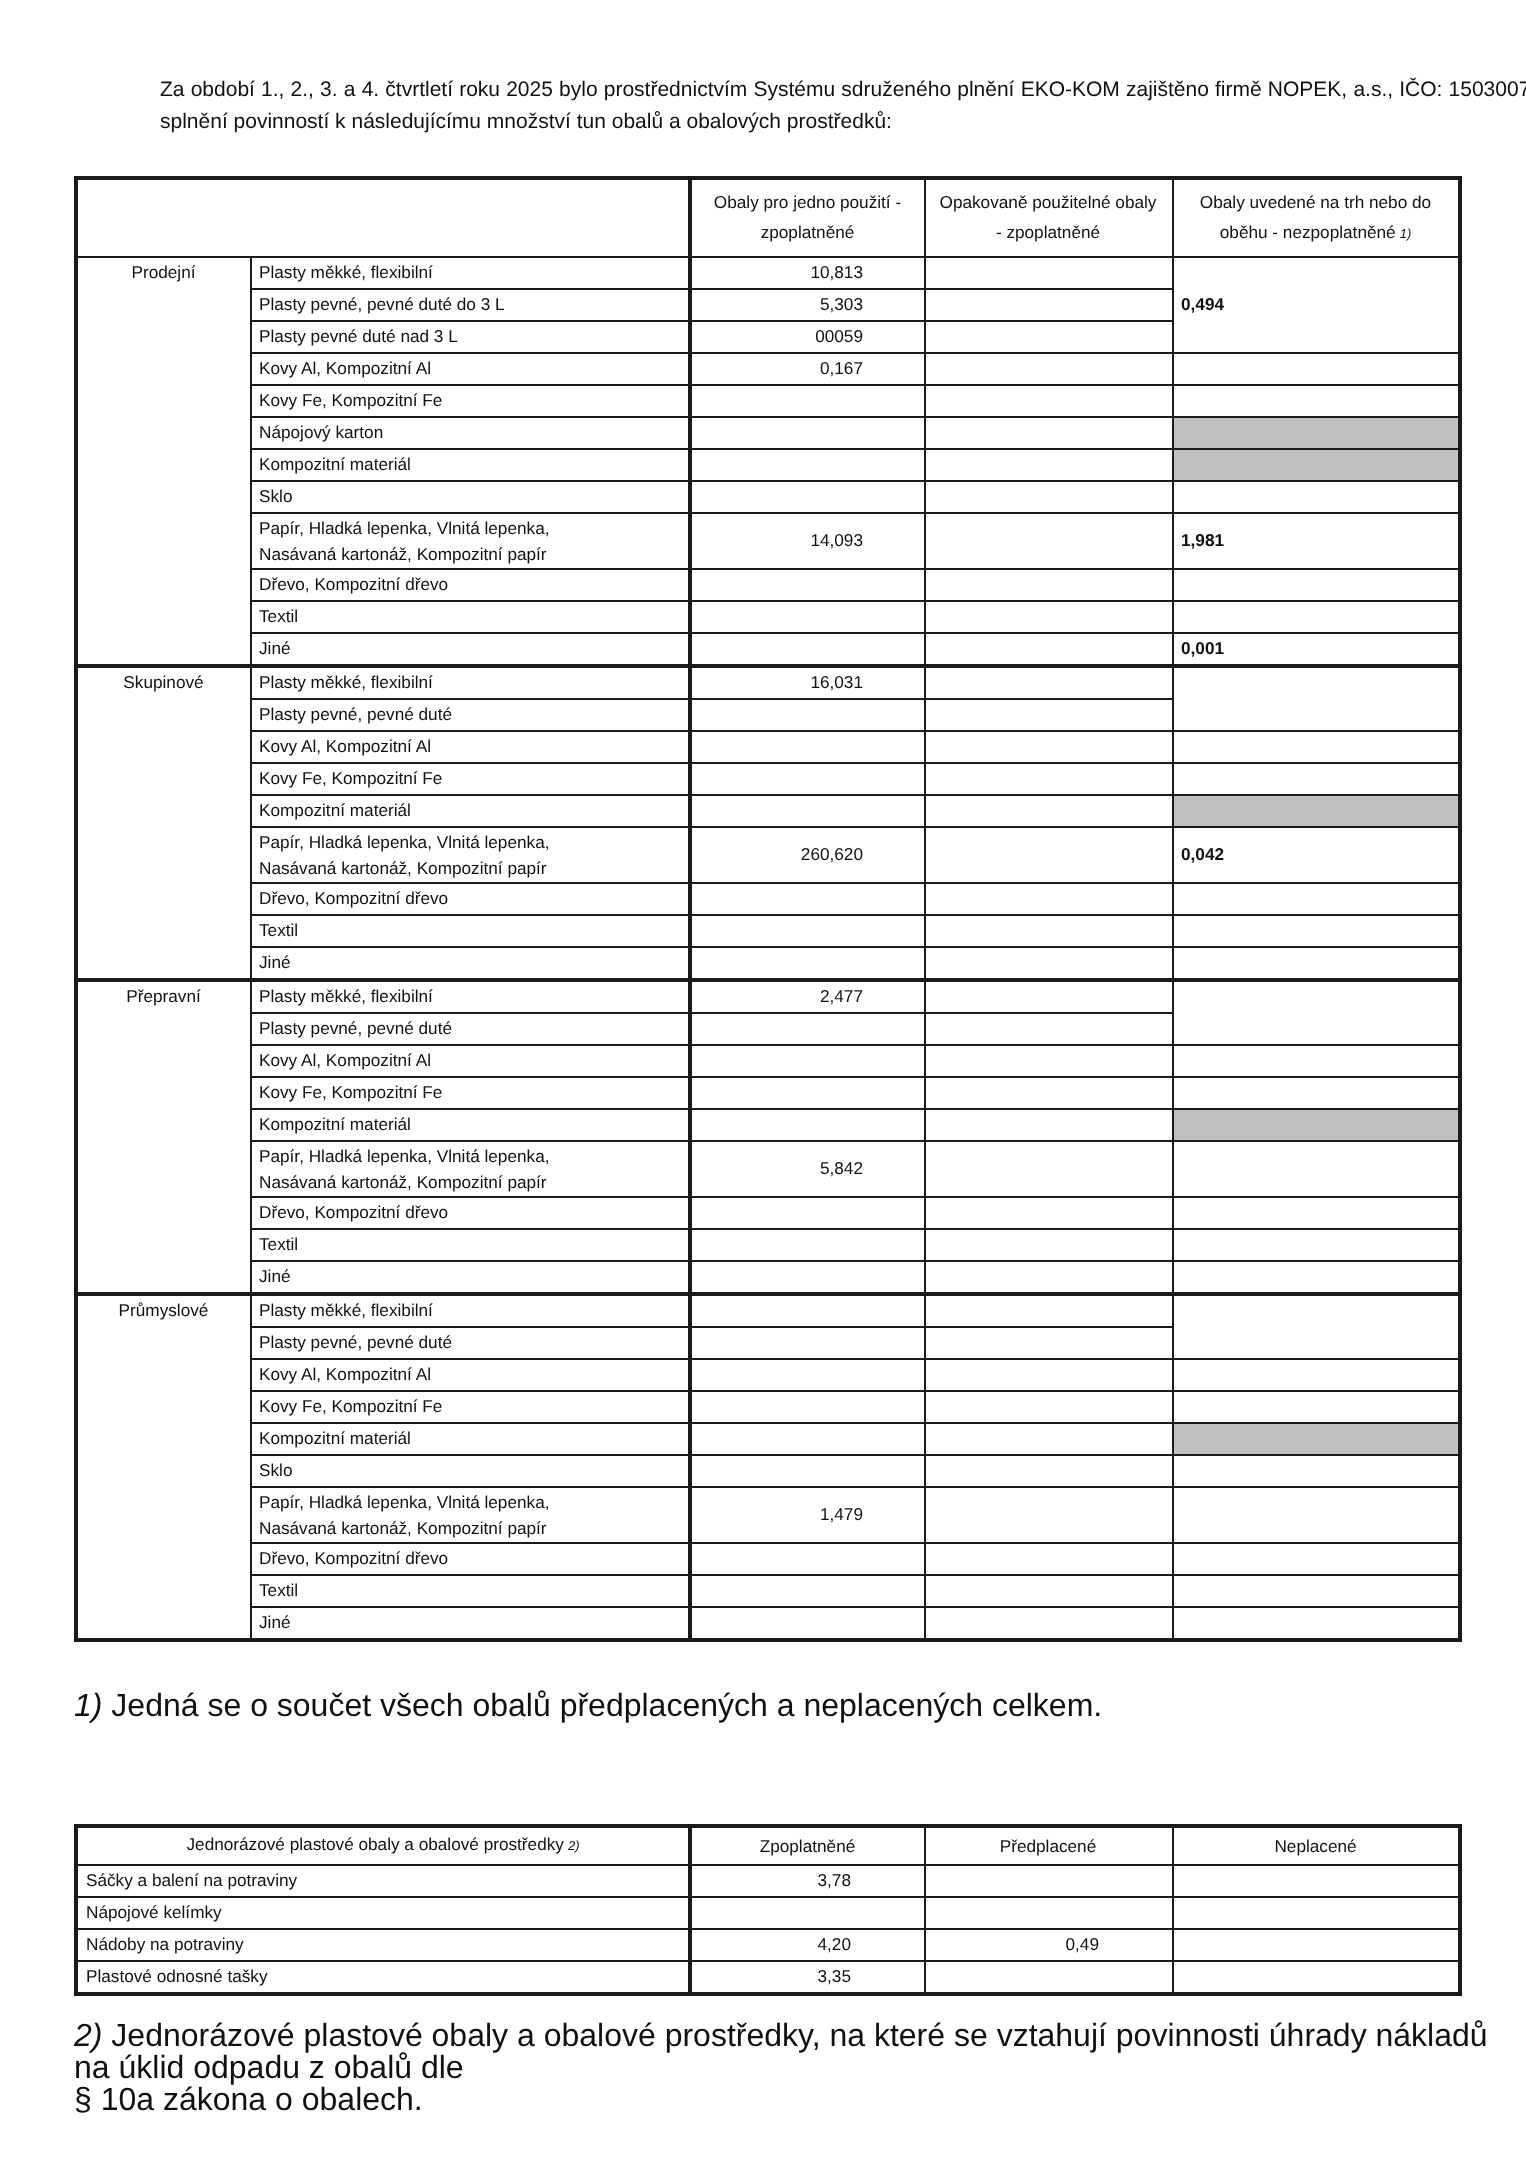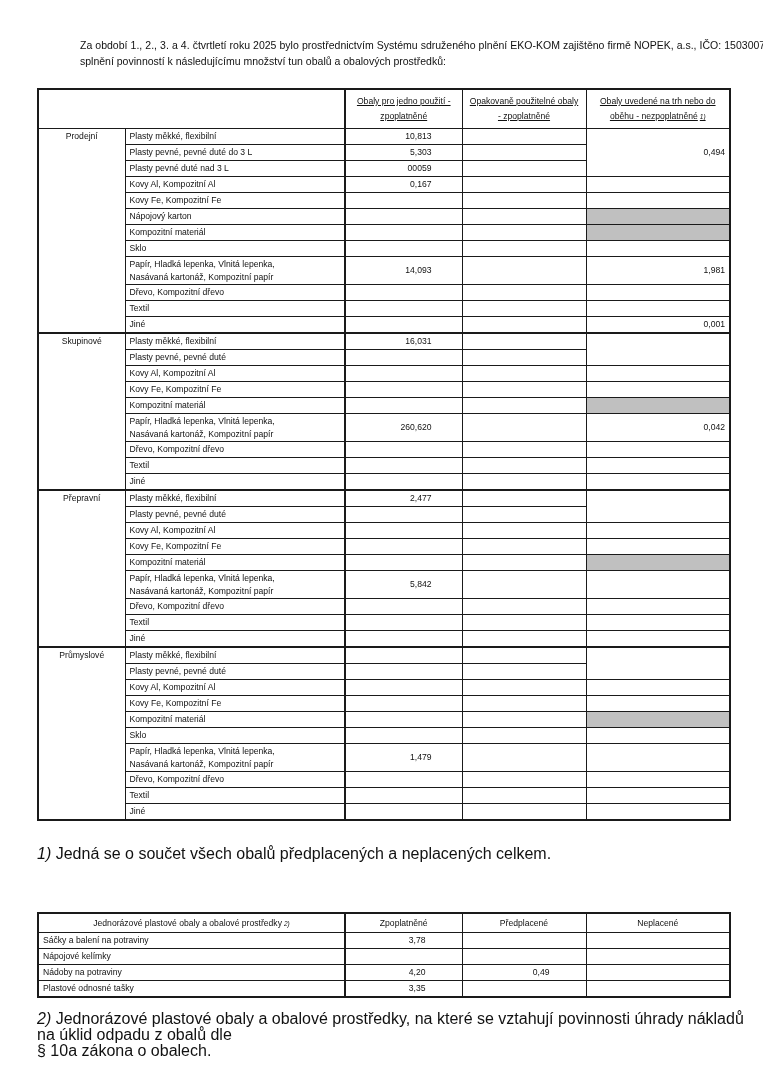--- a/index.html
+++ b/index.html
@@ -1,28 +1,28 @@
 <!DOCTYPE html>
 <html><head>
 <meta charset="utf-8">
 <style>
   html, body { margin: 0; padding: 0; background: #ffffff; }
   body { width: 763px; height: 1080px; position: relative; font-family: "Liberation Sans", sans-serif; color: #111; overflow: hidden; }
   .intro { position: absolute; left: 37px; top: 37px; width: 691px; font-size: 10.5px; line-height: 16px; text-align: justify; text-align-last: left; margin-left: 43px; }
   table { border-collapse: collapse; position: absolute; table-layout: fixed; }
   td, th { border: 1px solid #1a1a1a; font-size: 8.6px; font-weight: normal; padding: 0 4px; line-height: 13px; vertical-align: middle; }
   #main { left: 37px; top: 88px; width: 692px; border: 2px solid #1a1a1a; }
-  #main th { height: 38px; text-align: center; padding: 0 6px; line-height: 15px; text-decoration: underline; }
+  #main th { height: 38px; text-align: center; padding: 0 6px; line-height: 15px; }
   #main td { height: 15px; }
   #main td.tall { height: 27px; }
   #main td.cat { vertical-align: top; text-align: center; padding-top: 1px; border-bottom: 2px solid #1a1a1a; margin-left: 20px; }
   #main tr.grp-end td { border-bottom: 2px solid #1a1a1a; }
   #main .c-lab { border-right: 2px solid #1a1a1a; }
   #main td.num { text-align: right; padding-right: 30px; }
-  #main td.num3 { text-align: right; }
+  #main td.num3 { text-align: left; font-weight: bold; }
   #main td.grey { background: #c0c0c0; }
   .sup { font-size: 6.5px; font-style: italic; vertical-align: baseline; margin-left: 2px; }
   .note { position: absolute; left: 37px; font-size: 16px; line-height: 16px; }
   .note i { font-style: italic; }
   #single { left: 37px; top: 912px; width: 692px; border: 2px solid #1a1a1a; }
   #single th { height: 18px; text-align: center; }
   #single td { height: 15px; }
   #single td.num { text-align: right; padding-right: 36px; }
   #single .c-lab { border-right: 2px solid #1a1a1a; }
 </style>

